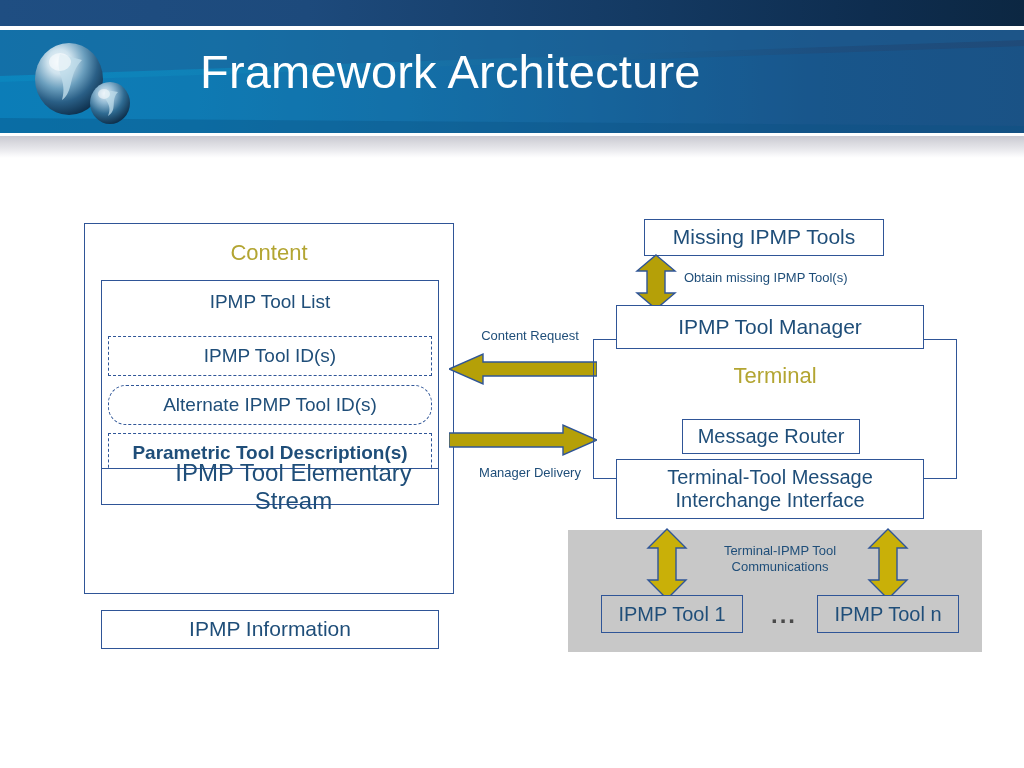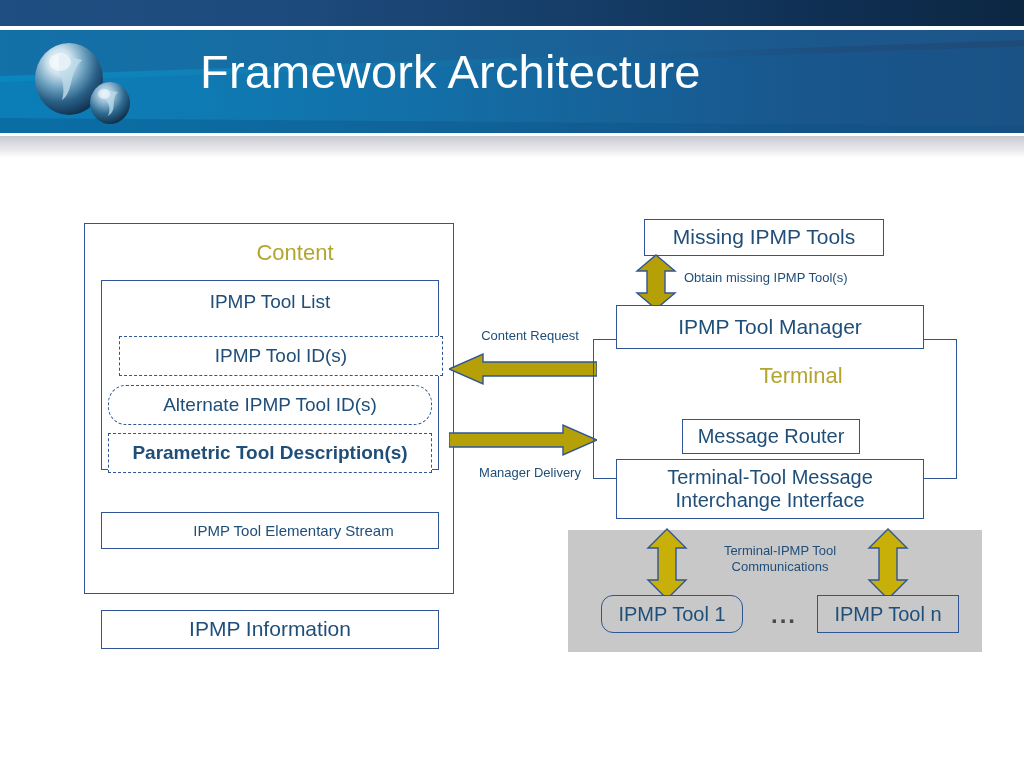--- a/index.html
+++ b/index.html
@@ -89,21 +89,20 @@
   }
   .box.dashed {
     border: 1px dashed #2f5597;
   }
   .section-title {
     position: absolute;
     color: #b3a532;
     text-align: center;
     font-size: 22px;
     white-space: nowrap;
-    margin-left: 26px;
   }
   .caption {
     position: absolute;
     color: #1f4e79;
     font-size: 13px;
     text-align: center;
     line-height: 1.2;
   }
   .ellipsis-dots {
     position: absolute;
@@ -176,33 +175,33 @@
   <div class="hdr-graystrip"></div>
 
   <div class="box" style="left:84px; top:223px; width:370px; height:371px;"></div>
 
   <div class="section-title" style="left:84px; top:240px; width:370px;">Content</div>
 
   <div class="box" style="left:101px; top:280px; width:338px; height:190px; align-items:flex-start; justify-content:center;">
     <span style="font-size:19px; padding-top:10px; display:block;">IPMP Tool List</span>
   </div>
 
-  <div class="box dashed" style="left:119px; top:336px; width:324px; height:40px; font-size:19px;">
+  <div class="box dashed" style="left:108px; top:336px; width:324px; height:40px; font-size:19px;">
     <span>IPMP Tool ID(s)</span>
   </div>
 
   <div class="box dashed" style="left:108px; top:385px; width:324px; height:40px; font-size:19px;border-radius:18px;">
     <span>Alternate IPMP Tool ID(s)</span>
   </div>
 
   <div class="box dashed" style="left:108px; top:433px; width:324px; height:40px; font-size:19px;font-weight:bold;">
     <span>Parametric Tool Description(s)</span>
   </div>
 
-  <div class="box" style="left:101px; top:512px; width:338px; height:37px; font-size:15px;padding-left:47px;">
+  <div class="box" style="left:101px; top:468px; width:338px; height:37px; font-size:24px;padding-left:47px;">
     <span>IPMP Tool Elementary Stream</span>
   </div>
 
   <div class="box" style="left:101px; top:566px; width:338px; height:39px; font-size:21px;margin-top:44px;">
     <span>IPMP Information</span>
   </div>
 
   <div class="caption" style="left:455px; top:328px; width:150px;">Content Request</div>
 
   <svg class="arrow-svg" style="left:449px; top:352px; width:148px; height:34px;" viewBox="0 0 148 34">
@@ -246,21 +245,21 @@
   <svg class="arrow-svg" style="left:645px; top:528px; width:44px; height:72px;" viewBox="0 0 44 72">
     <polygon points="22,1 41,20 31,20 31,52 41,52 22,71 3,52 13,52 13,20 3,20" fill="#c9b008" stroke="#2f5597" stroke-width="1.4"></polygon>
   </svg>
 
   <svg class="arrow-svg" style="left:866px; top:528px; width:44px; height:72px;" viewBox="0 0 44 72">
     <polygon points="22,1 41,20 31,20 31,52 41,52 22,71 3,52 13,52 13,20 3,20" fill="#c9b008" stroke="#2f5597" stroke-width="1.4"></polygon>
   </svg>
 
   <div class="caption" style="left:700px; top:543px; width:160px;">Terminal-IPMP Tool Communications</div>
 
-  <div class="box" style="left:601px; top:595px; width:142px; height:38px; font-size:20px; background:#c8c8c8;border-radius:12px;">
+  <div class="box" style="left:601px; top:595px; width:142px; height:38px; font-size:20px; background:#c8c8c8;">
     <span>IPMP Tool 1</span>
   </div>
 
   <div class="ellipsis-dots" style="left:771px; top:601px;">...</div>
 
   <div class="box" style="left:817px; top:595px; width:142px; height:38px; font-size:20px; background:#c8c8c8;">
     <span>IPMP Tool n</span>
   </div>
 
   <div class="page-num" style="left:946px; top:730px;">5</div>

